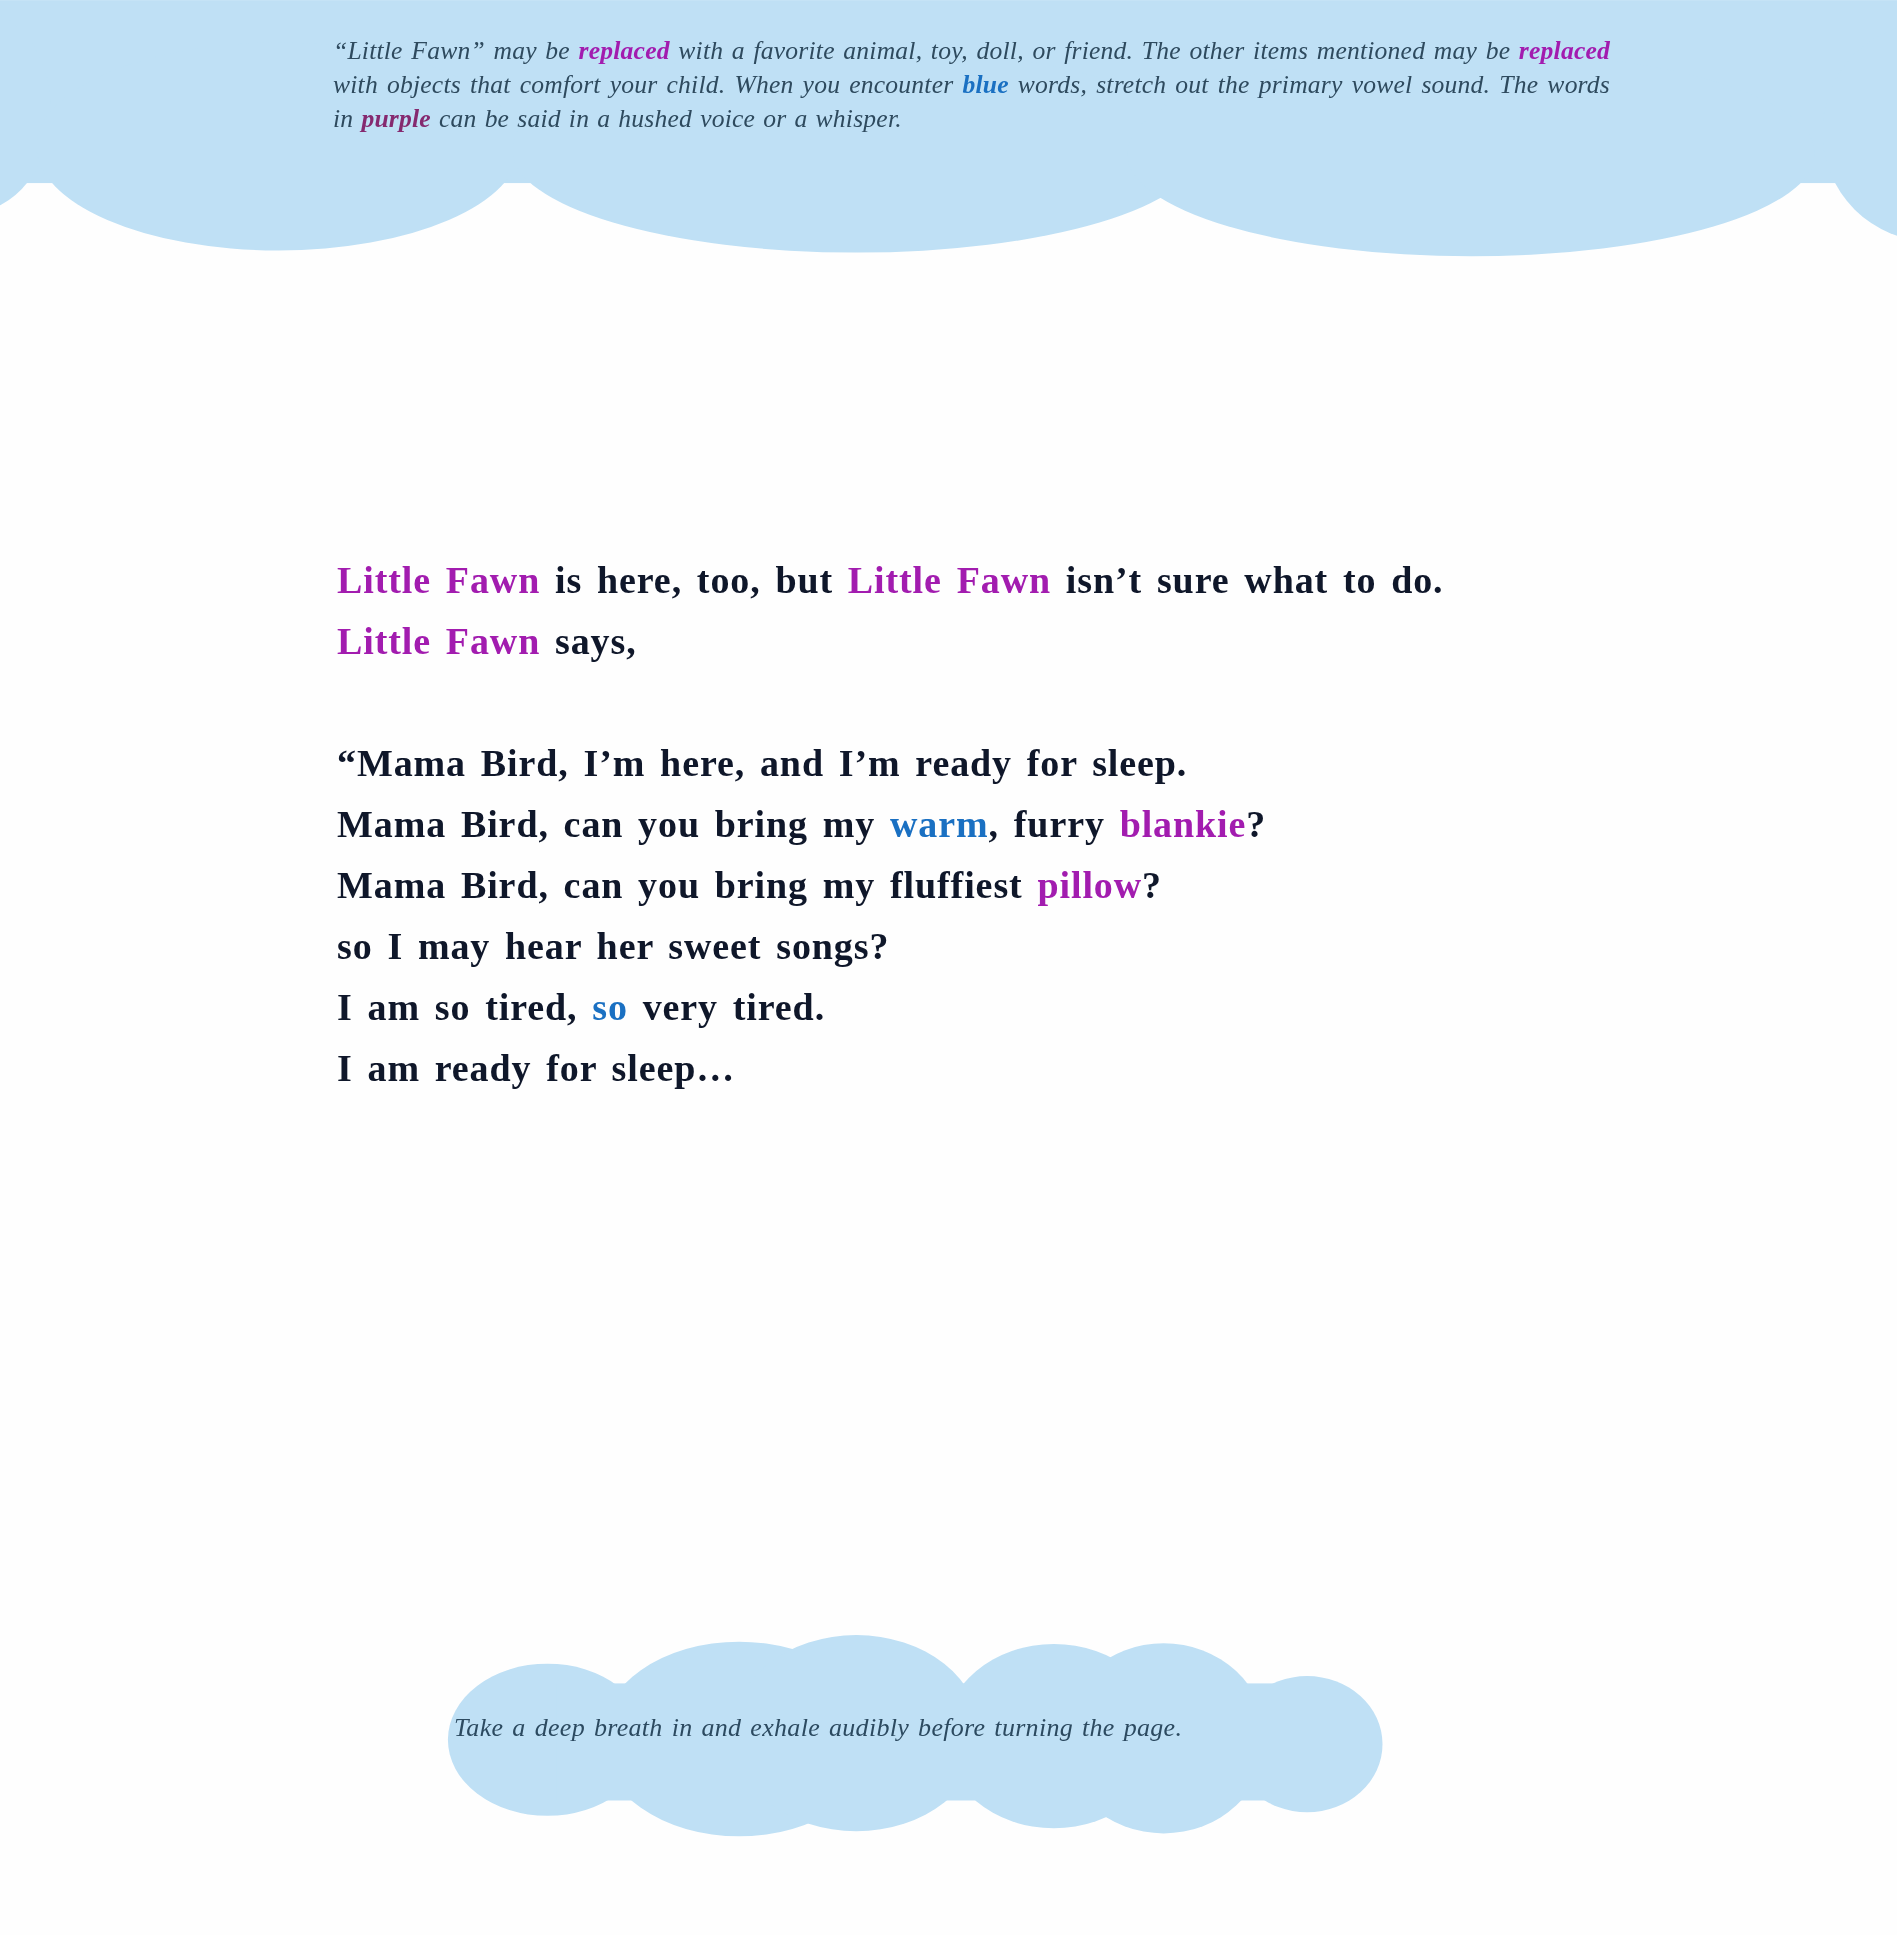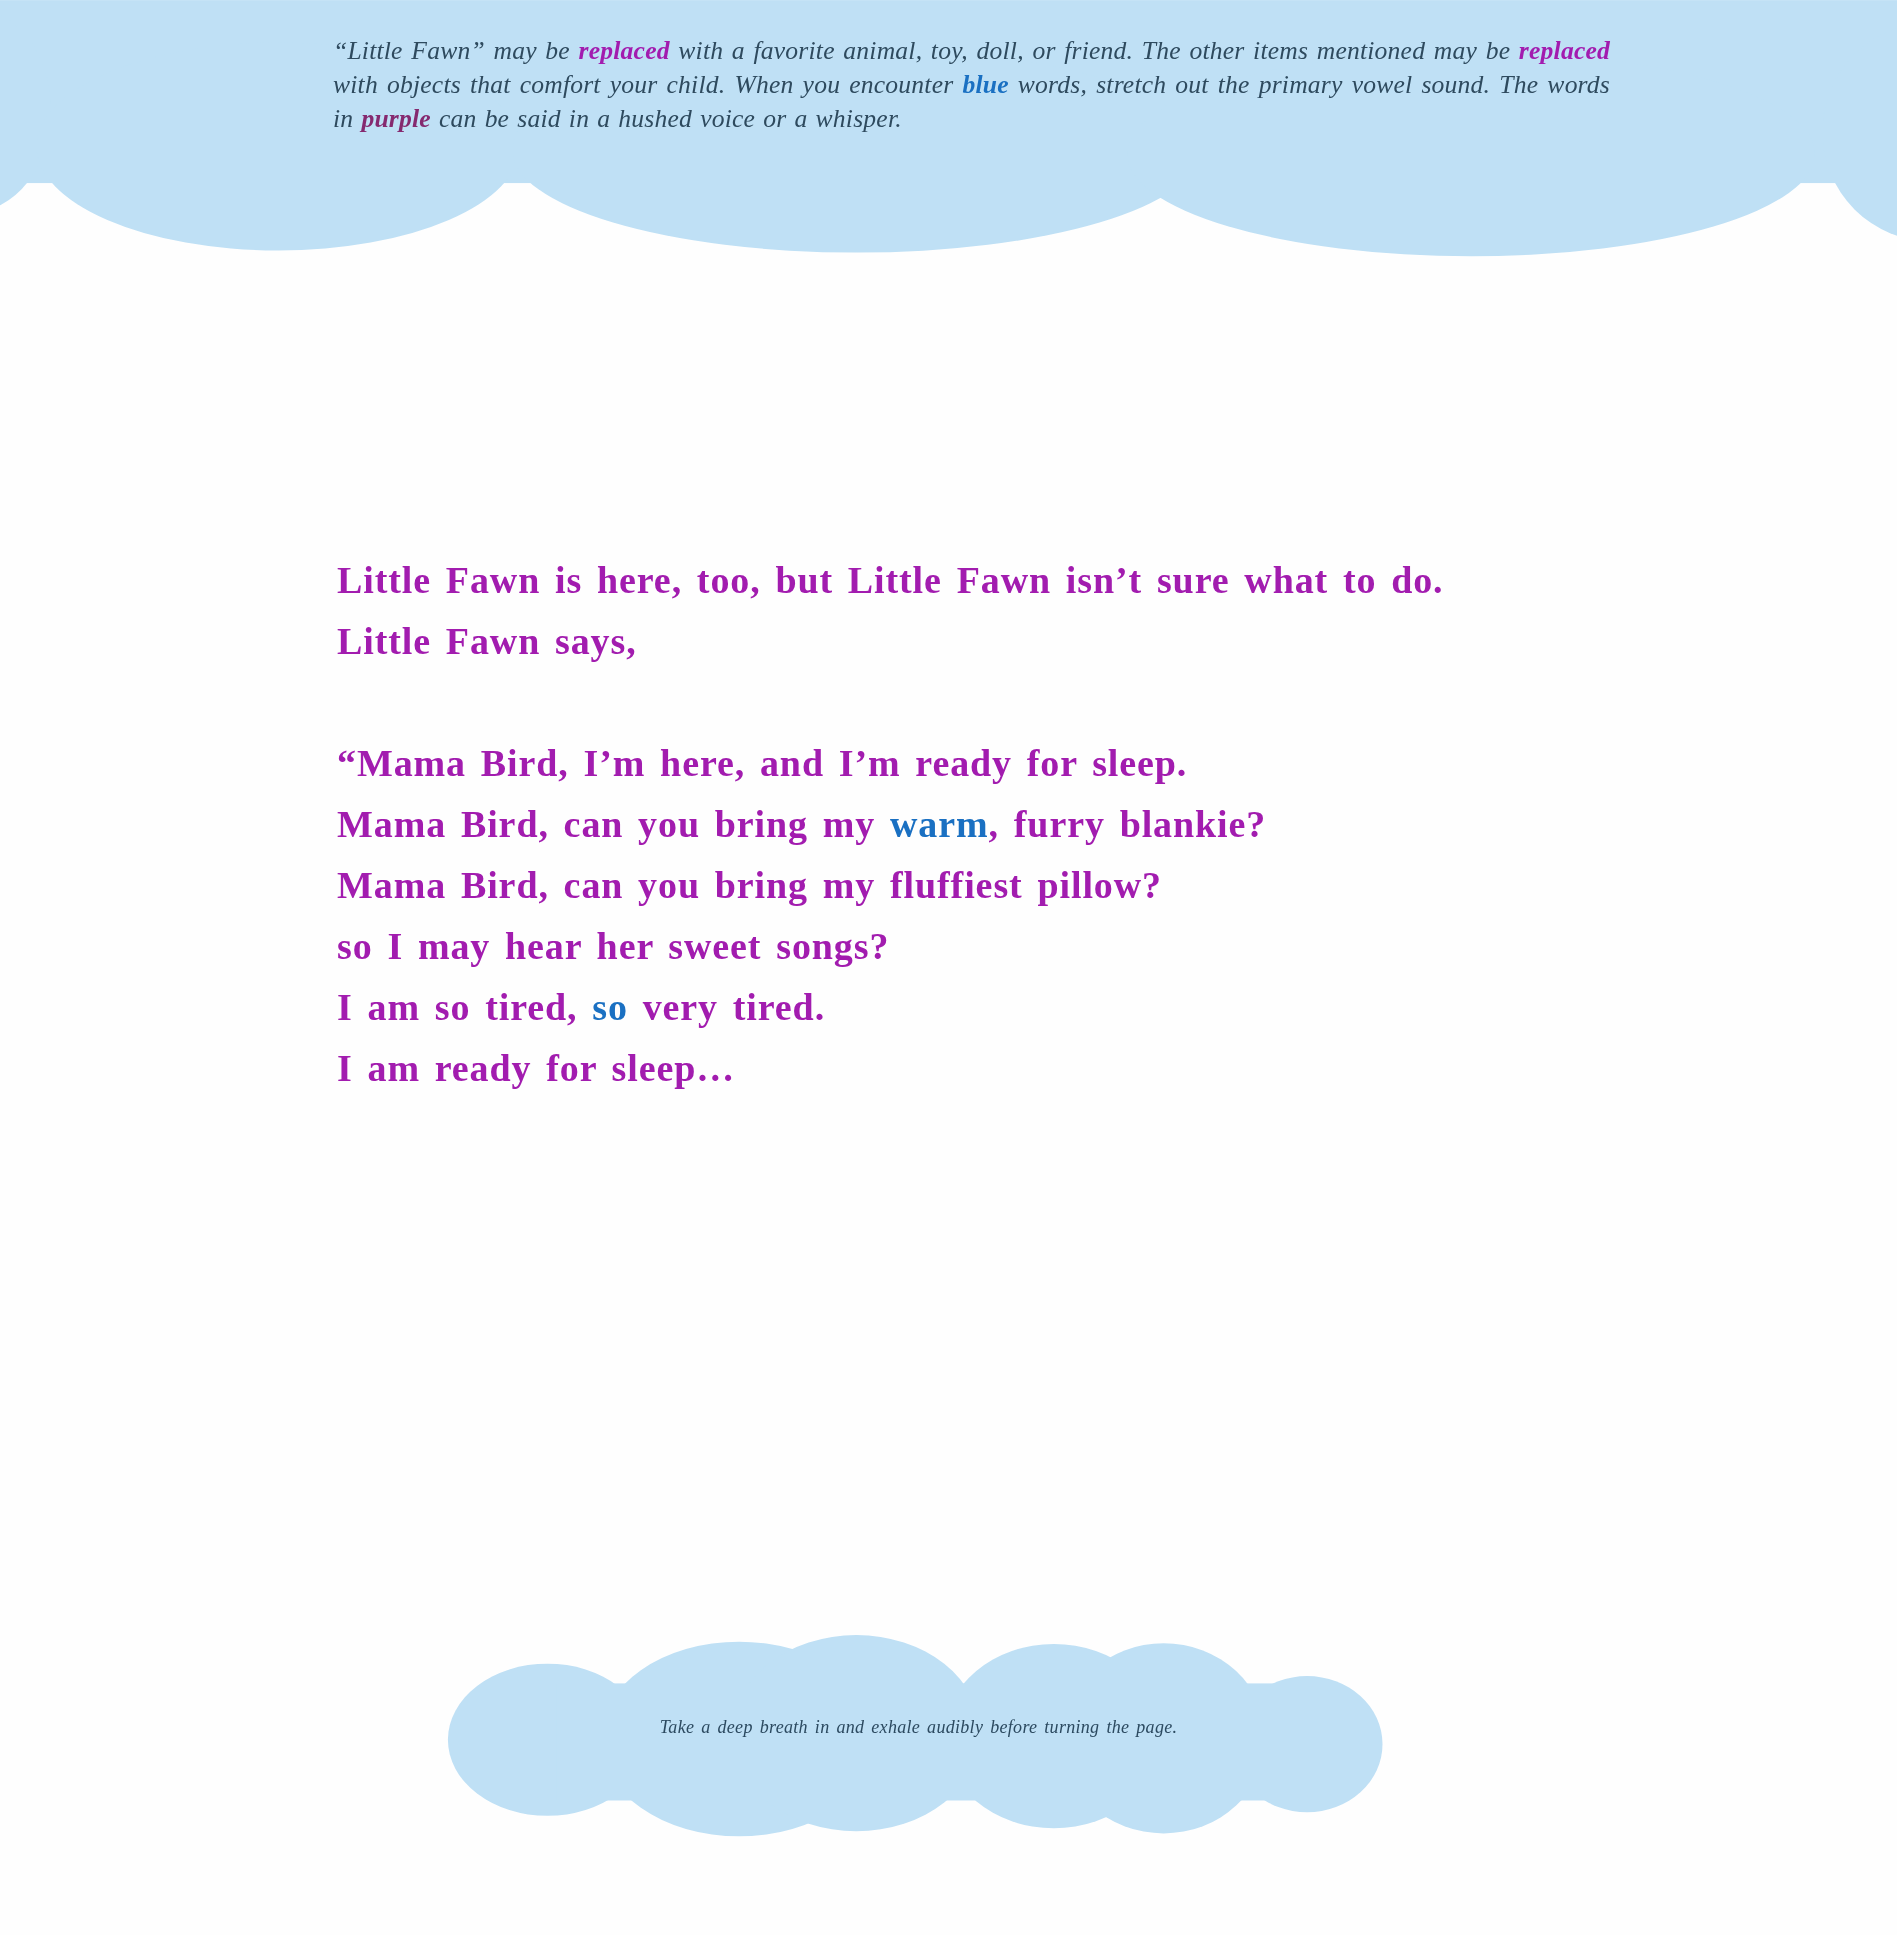--- a/index.html
+++ b/index.html
@@ -22,25 +22,25 @@
     font-family: "Liberation Serif", "DejaVu Serif", serif;
     font-weight: bold; font-size: 38px; line-height: 61px;
     color: #38443f; letter-spacing: 0.9px; word-spacing: 4.4px;
     white-space: nowrap;
   }
   .story .line { height: 61px; }
   .story .em { font-style: italic; }
   .c-green { color: #a21caf; }
   .c-blue { color: #1a70c2; margin-top: 12px; }
   .c-purple { color: #85296f; }
-  .c-dark { color: #a21caf; }
+  .c-dark { color: #0f172a; }
   .bottom-note {
-    position: absolute; left: 454px; top: 1709px; width: 929px; text-align: center;
+    position: absolute; left: 454px; top: 1709px; width: 929px; text-align: left;
     font-family: "Liberation Serif", "DejaVu Serif", serif;
-    font-style: italic; font-size: 18px; line-height: 37px;
+    font-style: italic; font-size: 26px; line-height: 37px;
     color: #2c4a60; letter-spacing: 0.3px; word-spacing: 2.2px;
   }
 </style>
 </head>
 <body>
 
 <div class="page">
   <svg class="bg-svg" viewBox="0 0 2592 2645" xmlns="http://www.w3.org/2000/svg">
 
     <g fill="#bfe0f5">

